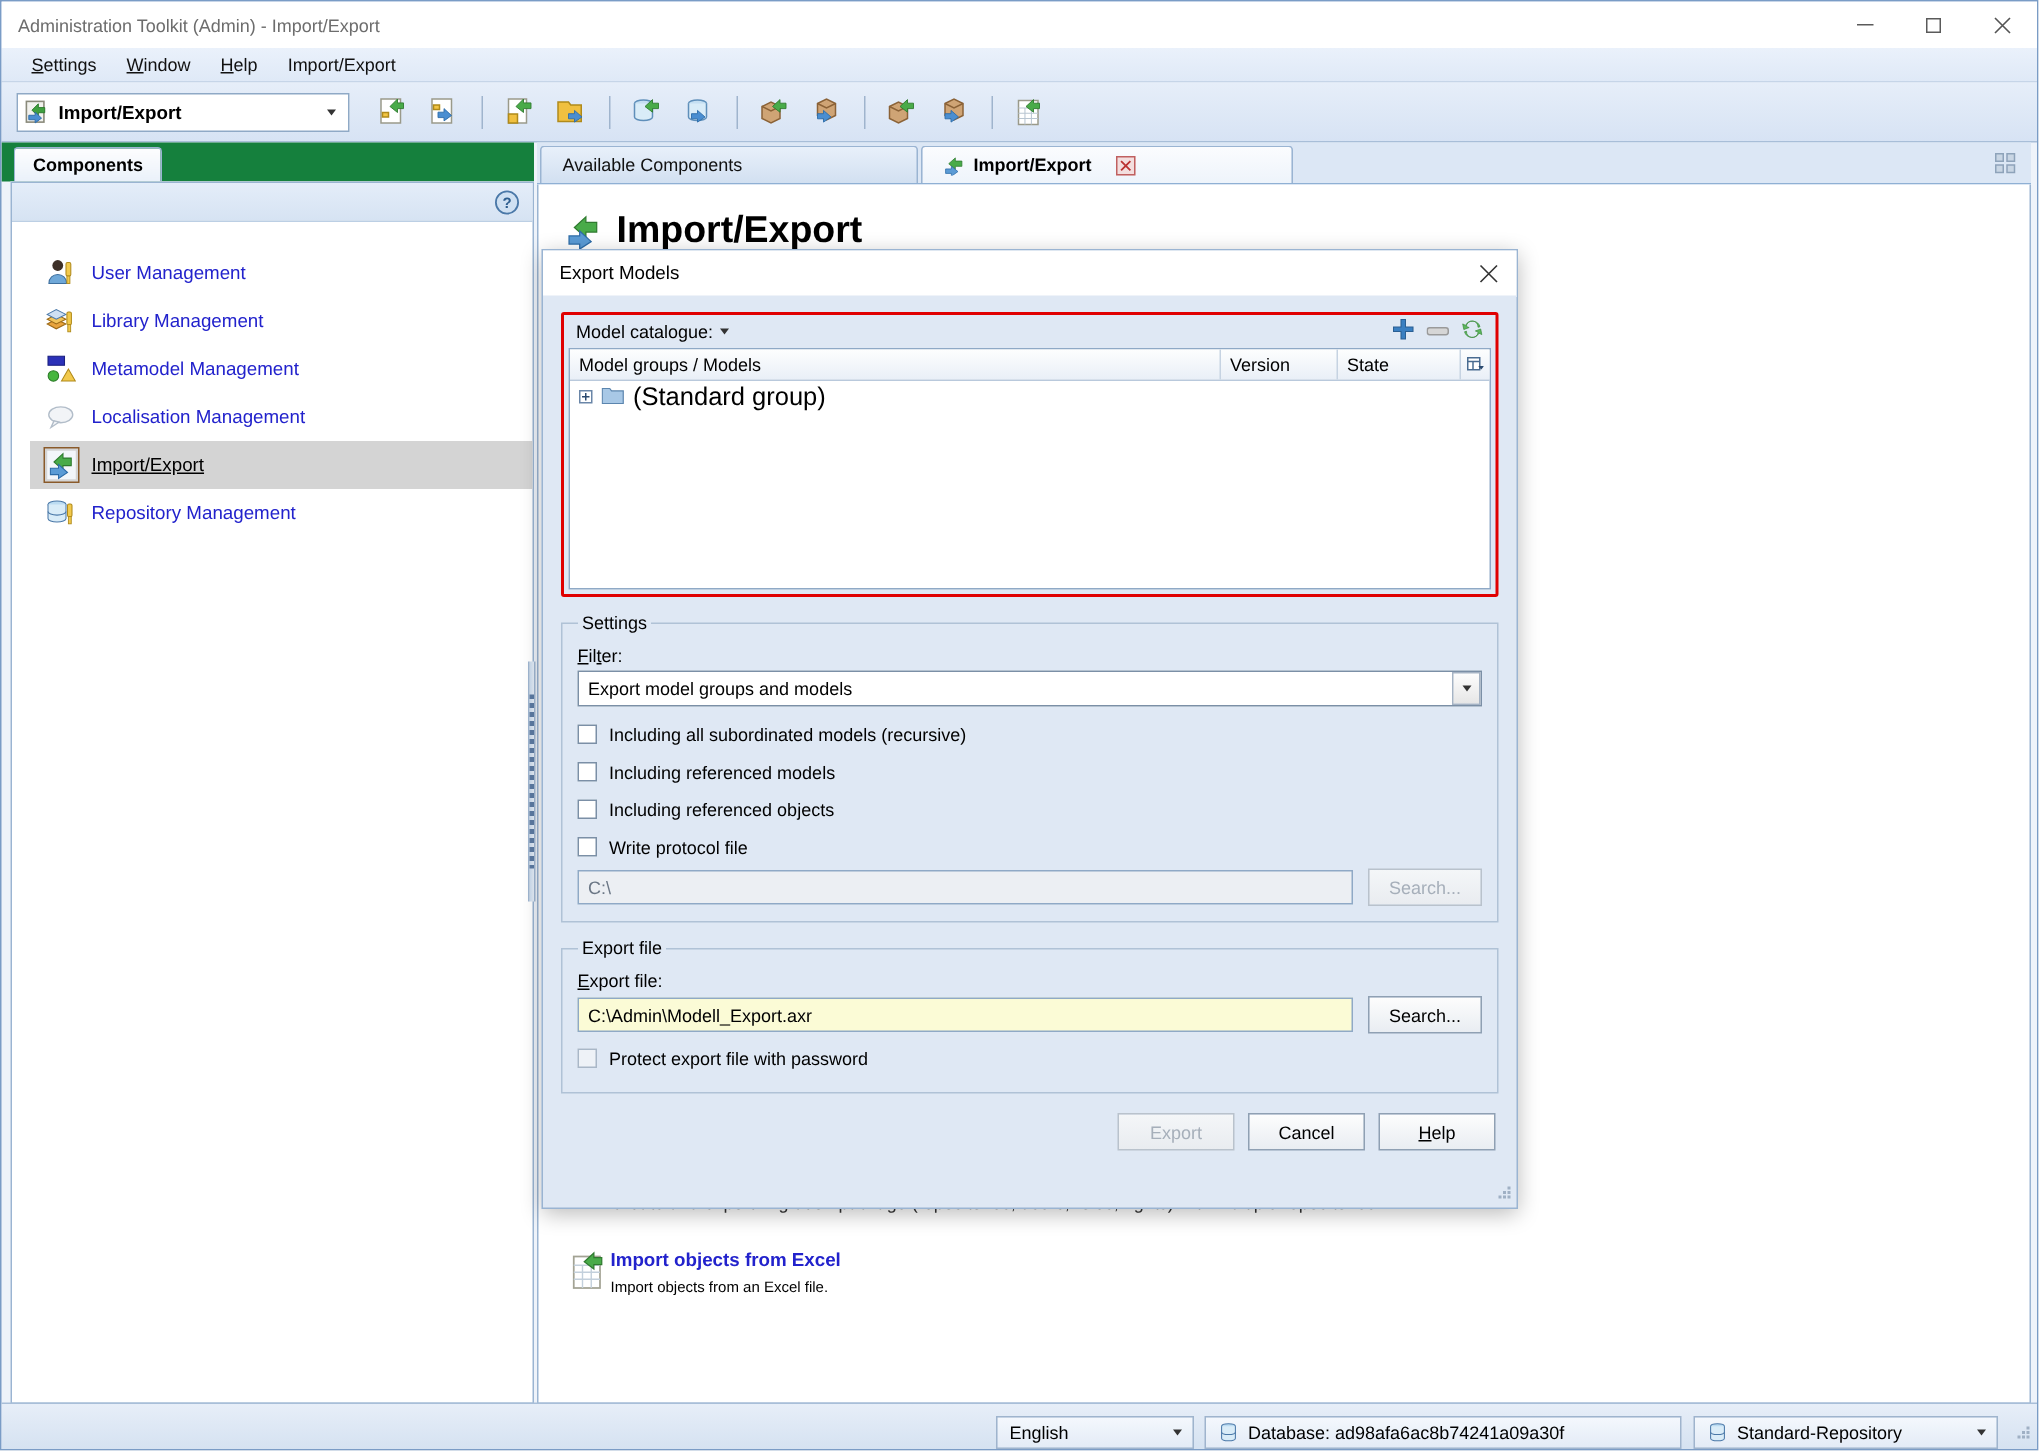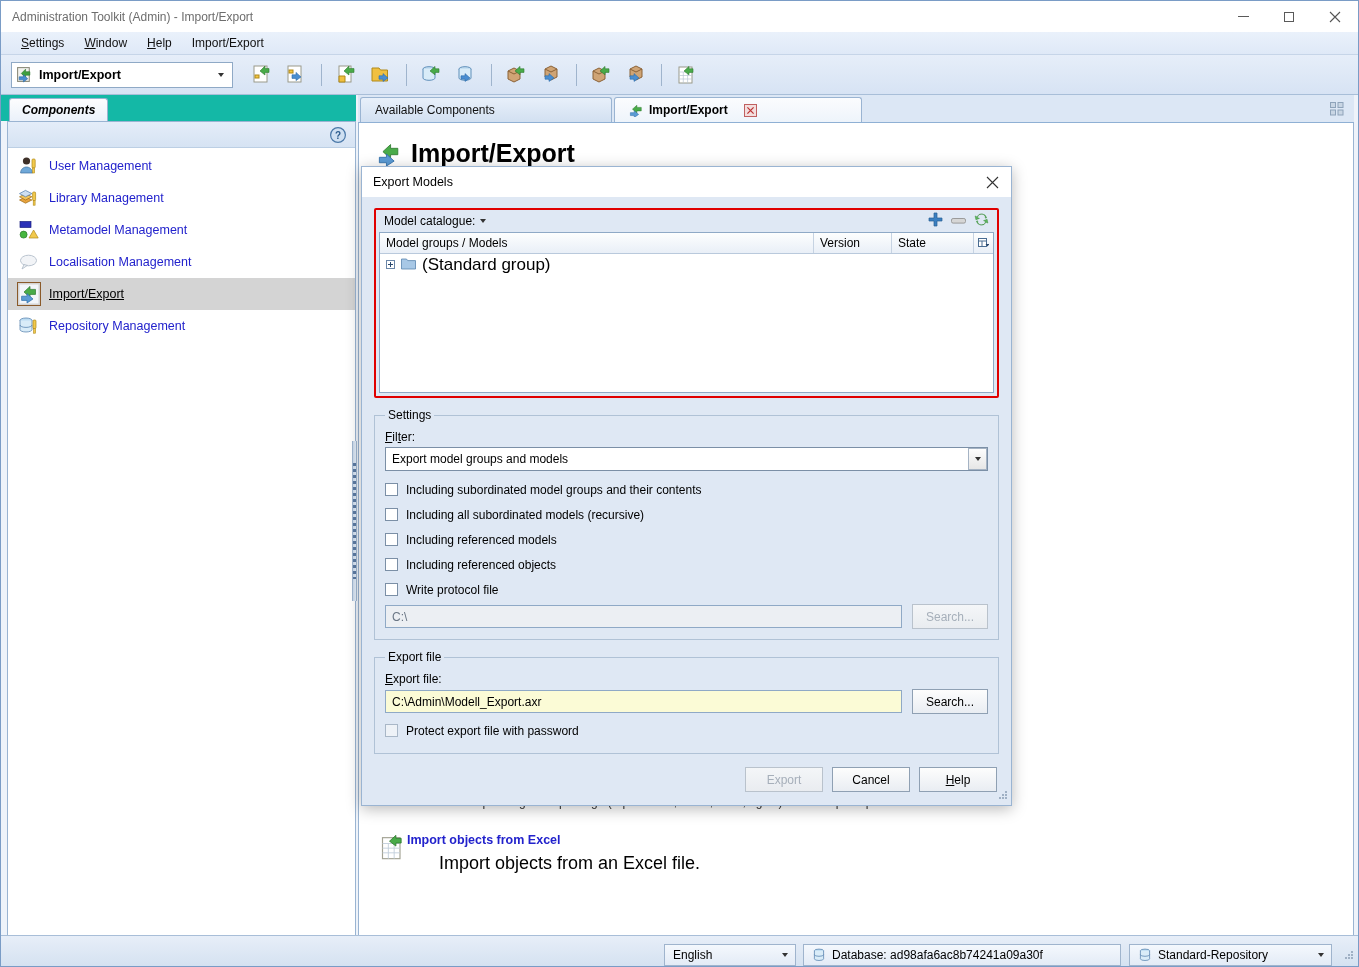--- a/index.html
+++ b/index.html
@@ -69,43 +69,42 @@
   .tb-icons { display:flex; align-items:center; margin-left:14px; gap:4px; }
   .tbbtn {
     width:30px; height:30px; display:flex; align-items:center; justify-content:center;
     border:1px solid transparent; border-radius:2px;
   }
   .tbsep { width:1px; height:22px; background:#9fb4cd; margin:0 6px; }
 
   
   .left-tabstrip {
     position:absolute; left:0; top:94px; width:355px; height:26px;
-    background:#14b8a6;
-    font-style:italic;
+    background:#15803d;
   }
   .ltab {
     position:absolute; left:8px; top:3px; height:23px; min-width:88px;
     background:linear-gradient(to bottom,#fdfdfe,#eaf1fa);
     border:1px solid #9ab4d2; border-bottom:none;
     border-radius:3px 3px 0 0;
     display:flex; align-items:center; justify-content:center;
     font-weight:bold; font-size:12px; padding:0 12px;
   }
 
   
   .leftpanel {
     position:absolute; left:6px; top:120px; width:349px; height:815px;
     background:#fff; border:1px solid #9ab4d2;
   }
   .lp-header {
     height:26px; background:linear-gradient(to bottom,#e4edf9,#d6e3f3);
     border-bottom:1px solid #bccfe4; position:relative;
   }
   .lp-help { position:absolute; right:8px; top:4px; width:18px; height:18px; }
-  .lp-list { padding-top:2px; }
+  .lp-list { padding-top:18px;margin-left:12px; }
   .lp-item {
     height:32px; display:flex; align-items:center; padding-left:10px; gap:9px;
   }
   .lp-item.selected { background:#d4d4d4; }
   .lp-item .lbl { color:#2222cc; font-size:12.5px; }
   .lp-item.selected .lbl { color:#000; text-decoration:underline; }
   .icn { width:22px; height:22px; flex:0 0 22px; position:relative; }
 
   
   .splitter {
@@ -146,21 +145,21 @@
   .page-title {
     display:flex; align-items:center; gap:8px; padding:16px 0 0 18px;
     font-size:25px; font-weight:bold;
   }
   .hidden-line {
     position:absolute; left:48px; top:672px; width:560px; height:14px;
     overflow:hidden; font-size:12px; color:#333; white-space:nowrap;
   }
   .excel-block { position:absolute; left:20px; top:710px; display:flex; }
   .excel-txt .t1 { color:#2222cc; font-weight:bold; font-size:12.5px; }
-  .excel-txt .t2 { font-size:18px; margin-top:6px;margin-left:32px; }
+  .excel-txt .t2 { font-size:10px; margin-top:6px; }
 
   
   .dialog {
     position:absolute; left:360px; top:165px; width:651px; height:640px;
     background:#dfe8f4; border:1px solid #9ab4d2;
     box-shadow:0 3px 14px rgba(0,0,0,.28);
   }
   .dlg-title {
     height:31px; background:#fff; display:flex; align-items:center;
     padding-left:11px; font-size:12.5px; position:relative;
@@ -601,24 +600,20 @@
           </div>
           <span class="sel-arrowbox">
             <span class="sel-arrow"></span>
           </span>
         </div>
 
         <div style="height:6px"></div>
 
         <div class="cbrow">
           <span class="cbox"></span>
-          <span>Including subordinated model groups and their contents</span>
-        </div>
-        <div class="cbrow">
-          <span class="cbox"></span>
           <span>Including all subordinated models (recursive)</span>
         </div>
         <div class="cbrow">
           <span class="cbox"></span>
           <span>Including referenced models</span>
         </div>
         <div class="cbrow">
           <span class="cbox"></span>
           <span>Including referenced objects</span>
         </div>

